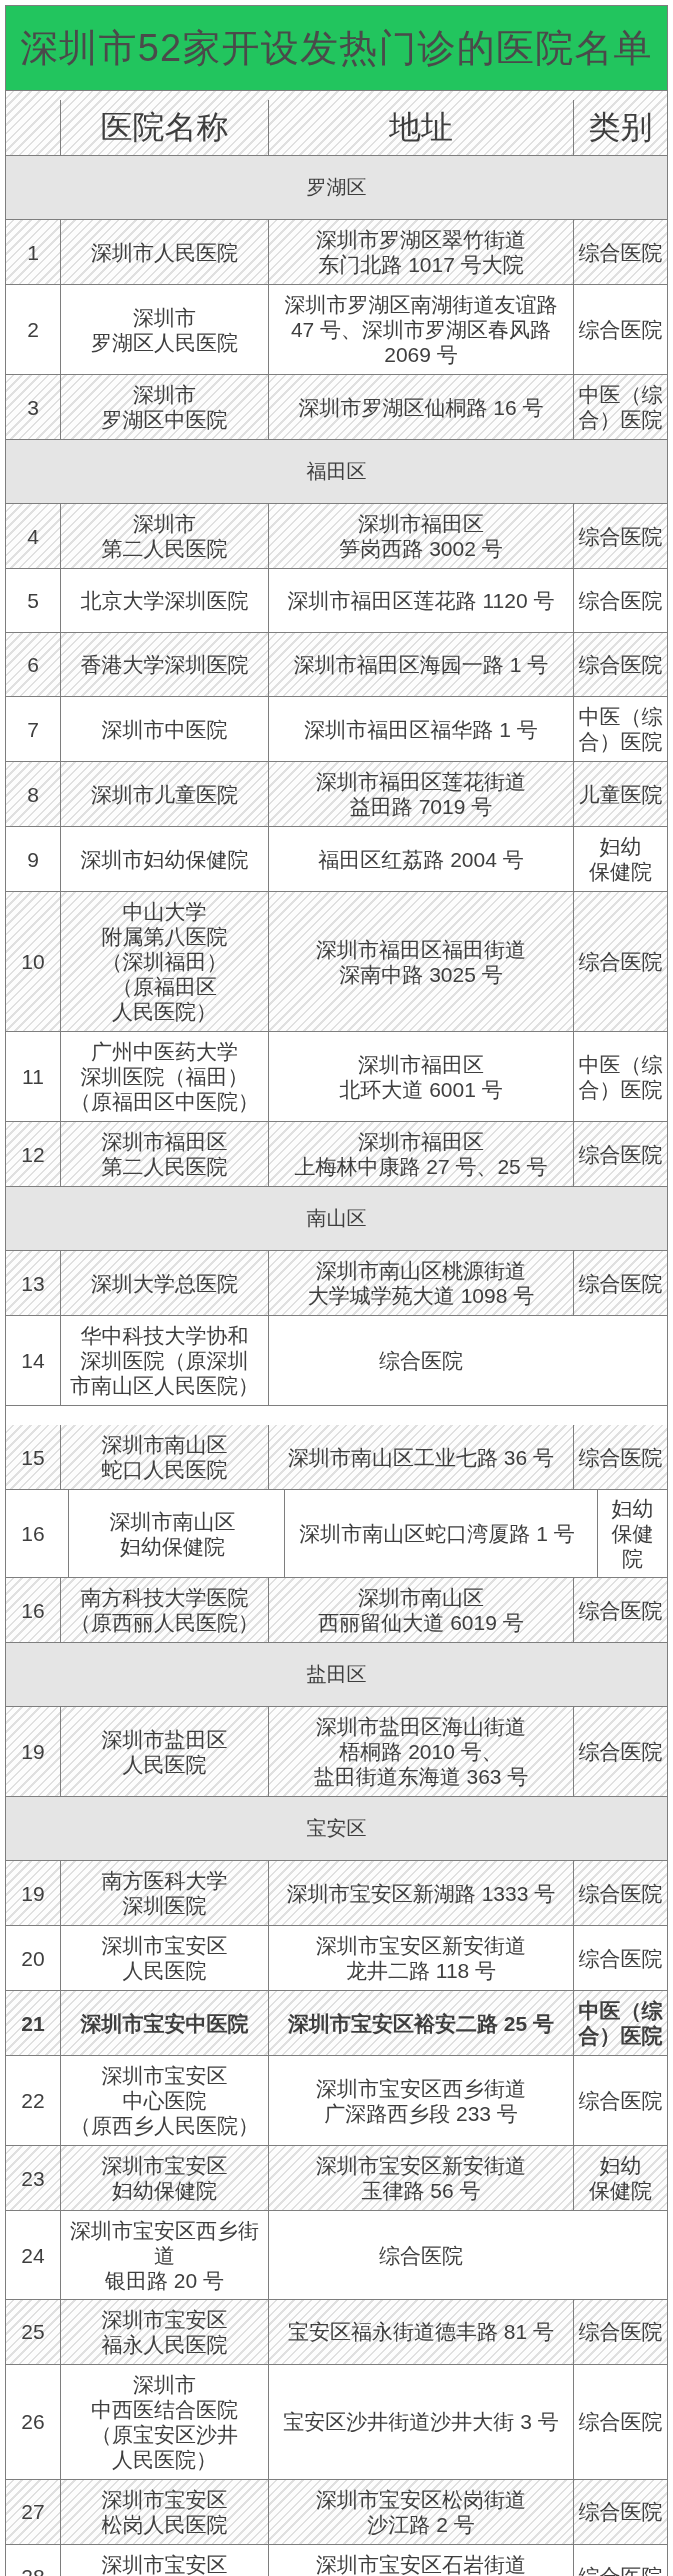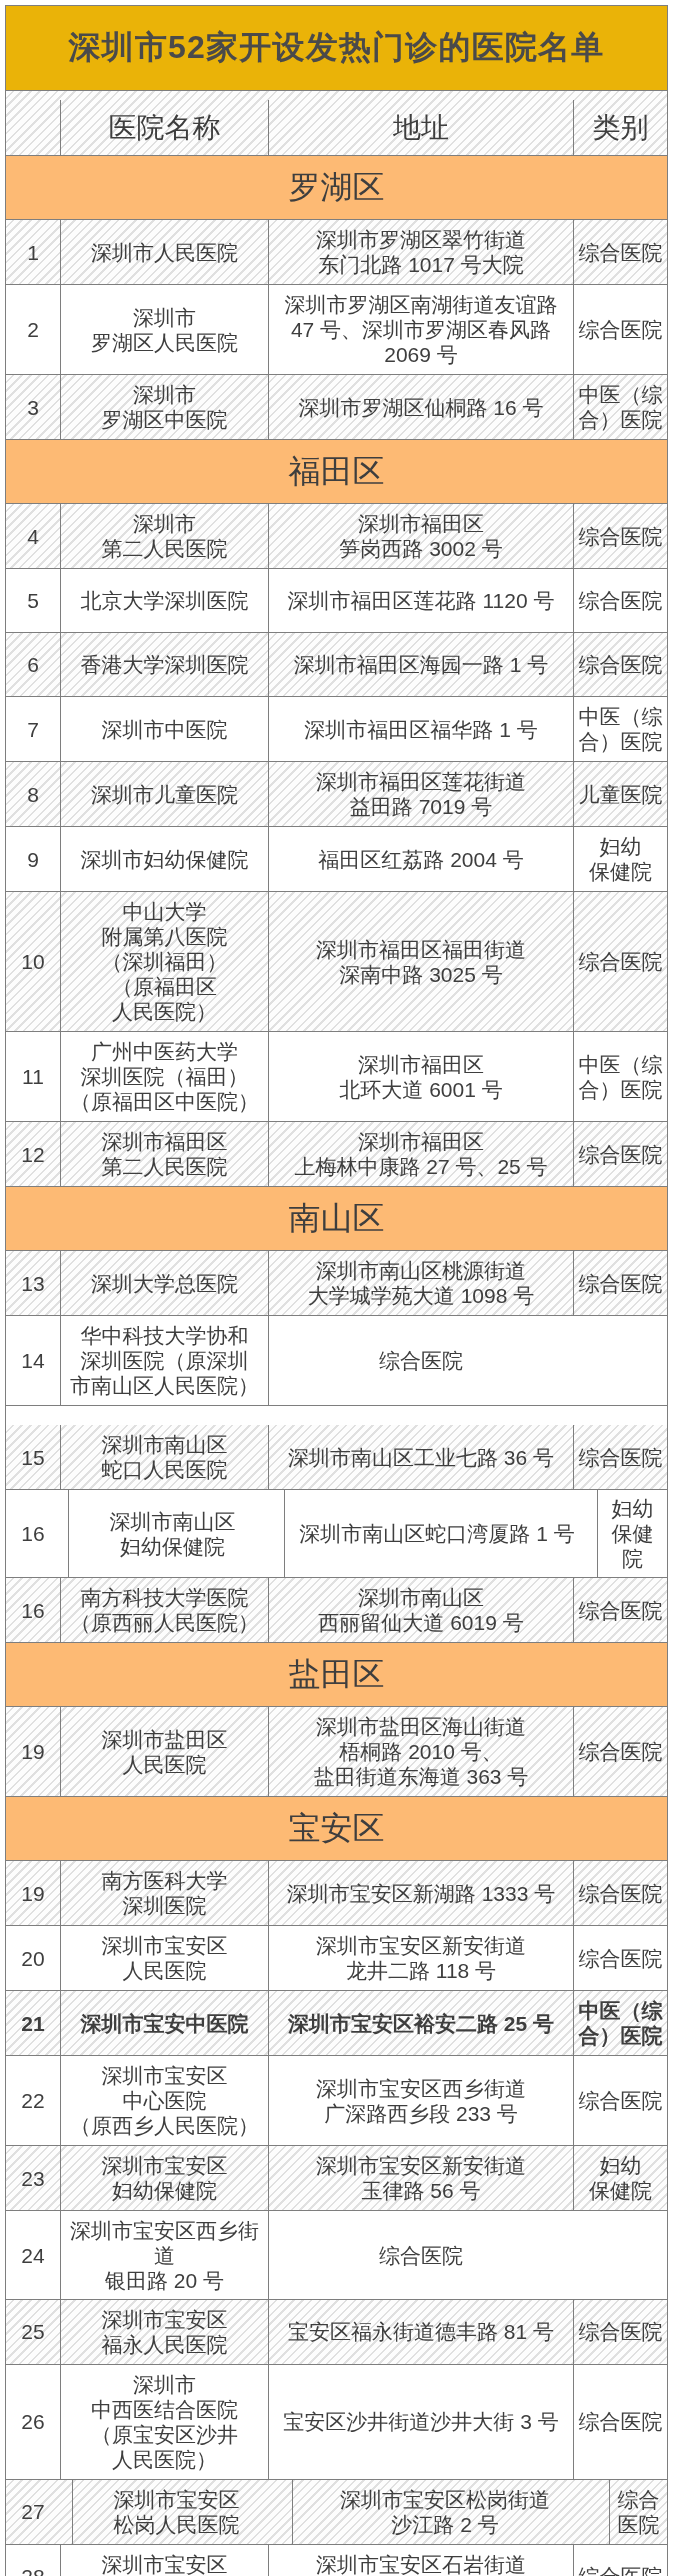--- a/index.html
+++ b/index.html
@@ -20,27 +20,27 @@
     left: 5px;
     top: 5px;
     width: 663px;
     box-sizing: border-box;
     border: 1.2px solid #7e7e7e;
     background: #ffffff;
   }
   .title-row {
     height: 85px;
     box-sizing: border-box;
-    background: #eab308;
+    background: #22c55e;
     border-bottom: 1.2px solid #7e7e7e;
     display: flex;
     align-items: center;
     justify-content: center;
-    font-size: 32px;
-    font-weight: bold;
+    font-size: 38px;
+    font-weight: normal;
     color: #4a4a4a;
     letter-spacing: 1.2px;
   }
   .grid-row {
     display: grid;
     grid-template-columns: 54px 208px 305px auto;
     border-bottom: 1.2px solid #7e7e7e;
     box-sizing: border-box;
     background: #ffffff;
   }
@@ -60,30 +60,30 @@
     align-items: center;
     justify-content: center;
     text-align: center;
     white-space: pre-line;
     font-size: 21px;
     line-height: 25px;
     padding: 6.2px 3.7px;
     box-sizing: border-box;
   }
   .cell + .cell { border-left: 1.2px solid #7e7e7e; }
-  .header-row .cell { font-size: 28px; margin-top: 9px; }
+  .header-row .cell { font-size: 32px; margin-top: 9px; }
   .section-row {
     min-height: 64px;
     box-sizing: border-box;
     border-bottom: 1.2px solid #7e7e7e;
     display: flex;
     align-items: center;
     justify-content: center;
-    font-size: 32px;
-    background: #fdba74;
+    font-size: 20px;
+    background: #e5e5e5;
     font-family: Liberation Serif, serif;
   }
 </style>
 </head>
 <body>
 
 <div class="table-wrap">
   <div class="title-row">深圳市52家开设发热门诊的医院名单</div>
 
   <div class="grid-row header-row hatch">
@@ -294,21 +294,21 @@
       </div>
       <div class="grid-row" style="min-height: 115px;">
         <div class="cell">26</div>
         <div class="cell">深圳市
 中西医结合医院
 （原宝安区沙井
 人民医院）</div>
         <div class="cell">宝安区沙井街道沙井大街 3 号</div>
         <div class="cell">综合医院</div>
       </div>
-      <div class="grid-row hatch" style="min-height: 65px; gap: 12px;">
+      <div class="grid-row hatch" style="min-height: 65px;">
         <div class="cell">27</div>
         <div class="cell">深圳市宝安区
 松岗人民医院</div>
         <div class="cell">深圳市宝安区松岗街道
 沙江路 2 号</div>
         <div class="cell">综合医院</div>
       </div>
       <div class="grid-row" style="min-height: 65px;">
         <div class="cell">28</div>
         <div class="cell">深圳市宝安区

